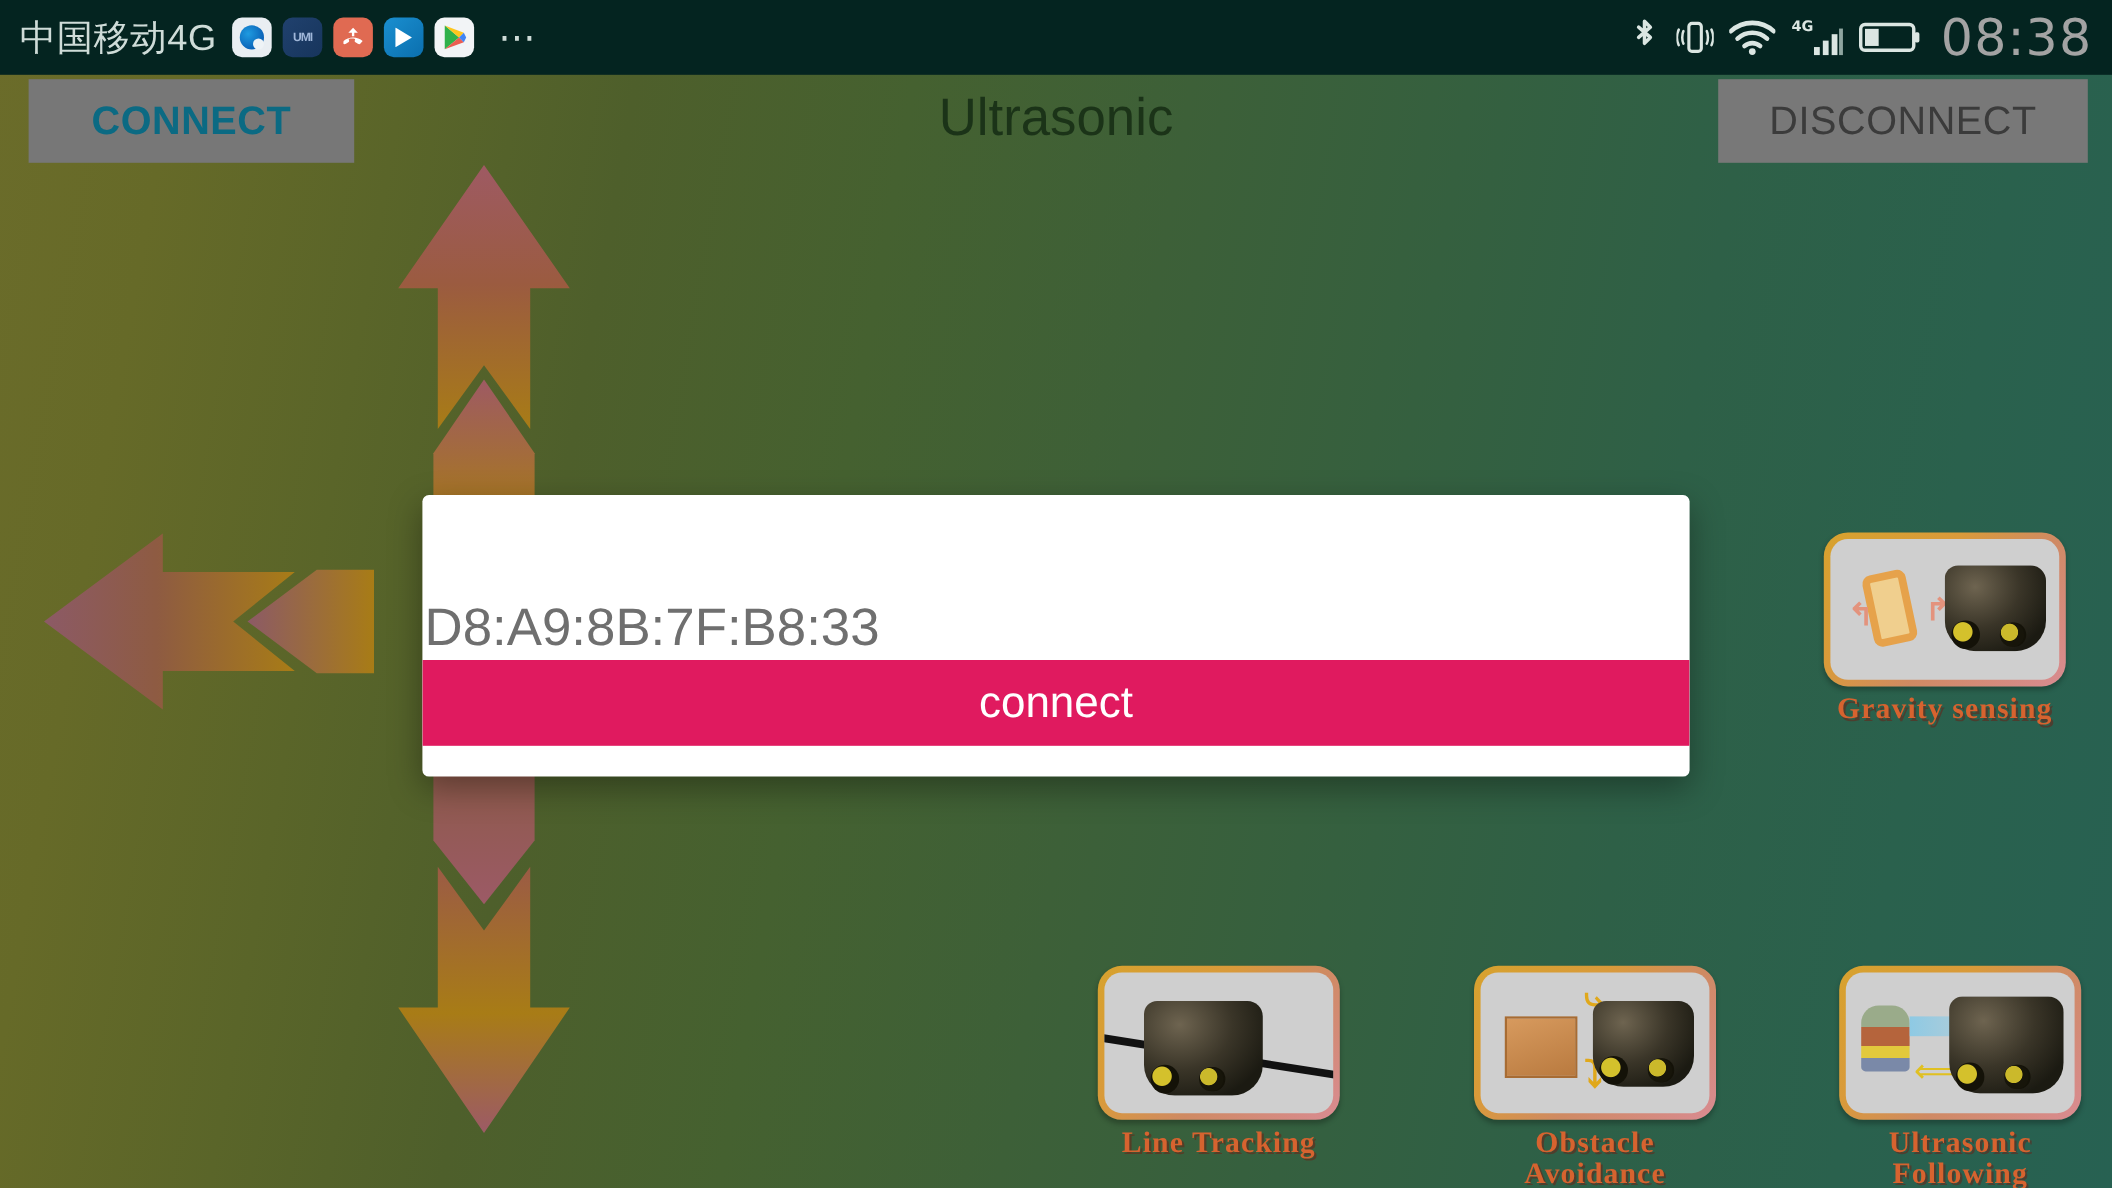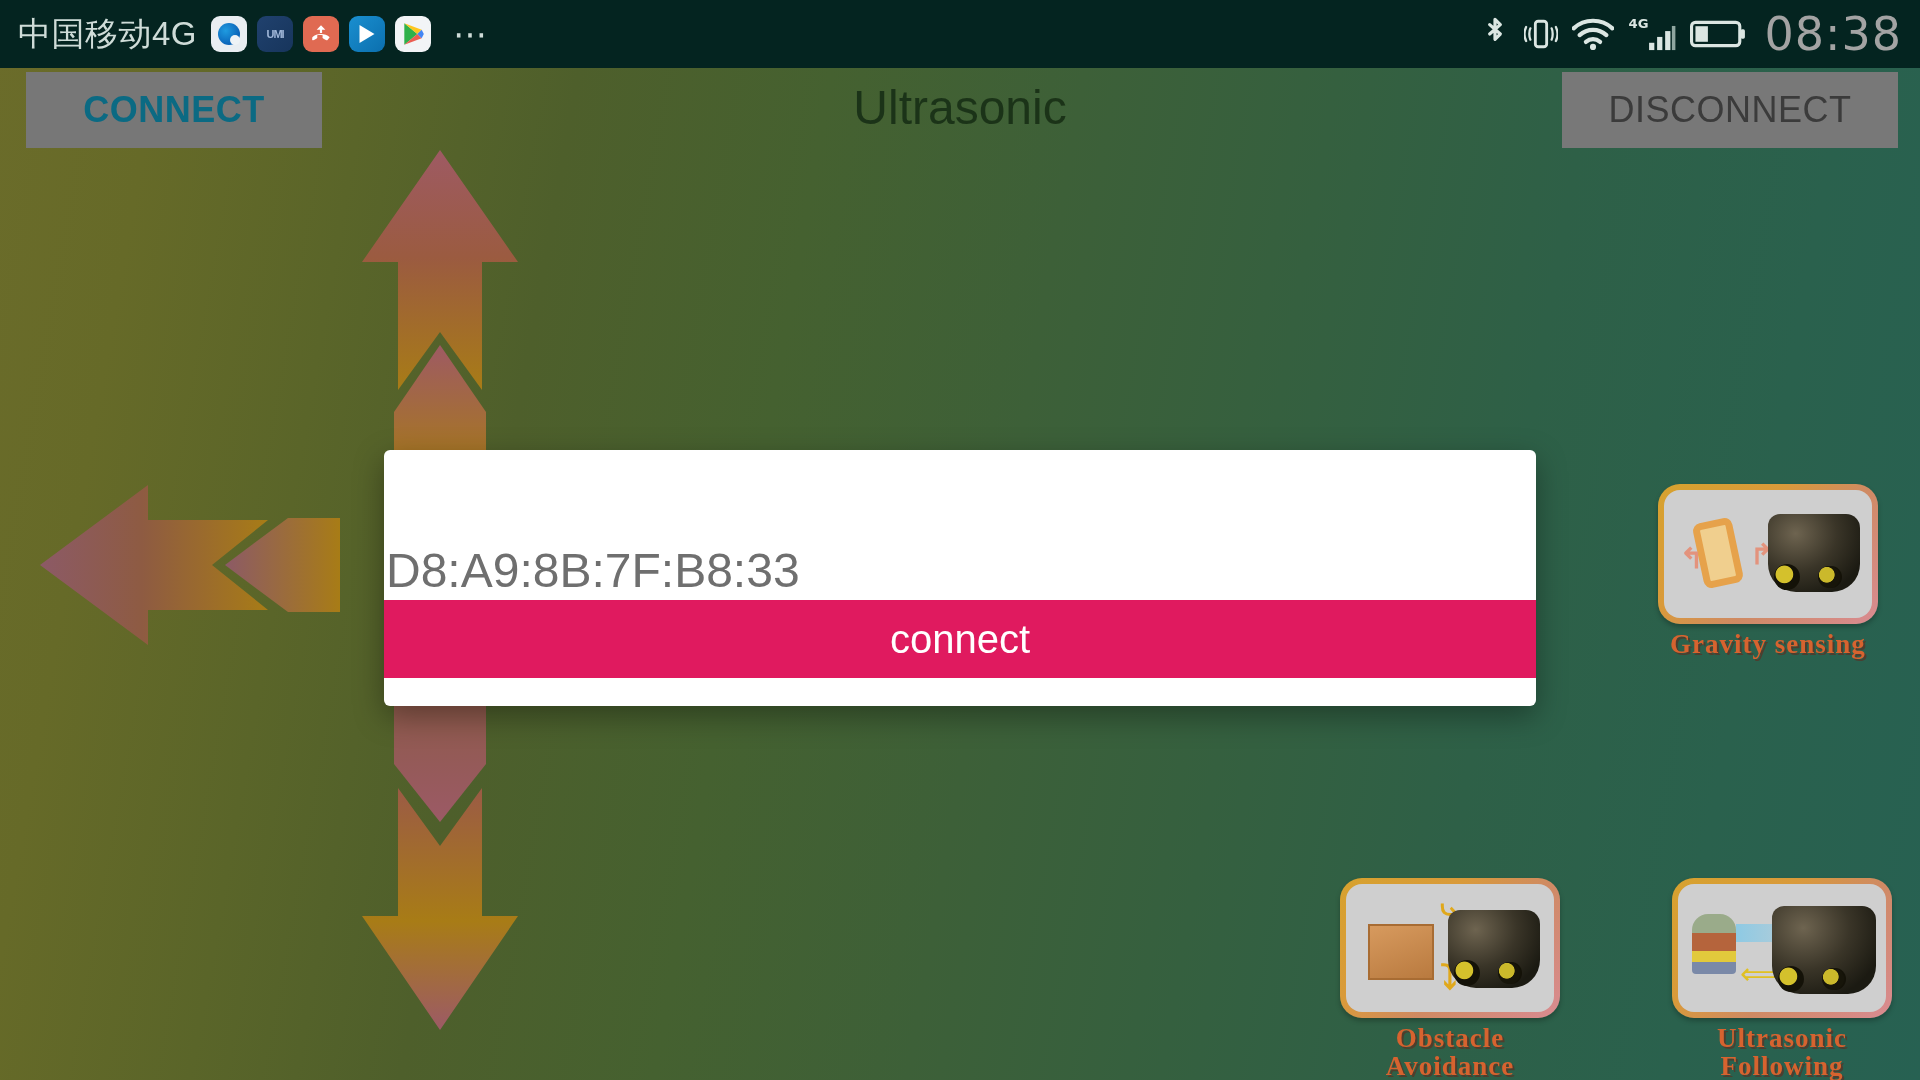--- a/index.html
+++ b/index.html
@@ -368,20 +368,29 @@
       <div class="card-inner">
         <span class="phone-ic" style="left:34px; top:30px;"></span>
         <span class="mini-arrow" style="left:16px; top:52px;">↰</span>
         <span class="mini-arrow" style="left:86px; top:48px;">↱</span>
         <span class="robot" style="right:12px; top:24px;"></span>
       </div>
     </div>
     <div class="card-label">Gravity sensing</div>
   </div>
 
+  <div class="card" id="card-line">
+    <div class="card-frame">
+      <div class="card-inner">
+        <span style="position:absolute;left:-6px;top:74px;width:234px;height:7px;background:#121212;transform:rotate(9deg);"></span>
+        <span class="robot" style="left:36px; top:26px; width:108px; height:86px;"></span>
+      </div>
+    </div>
+    <div class="card-label">Line Tracking</div>
+  </div>
 
   <div class="card" id="card-obstacle">
     <div class="card-frame">
       <div class="card-inner">
         <span class="box3d" style="left:22px; top:40px;"></span>
         <span class="curl" style="left:94px; top:6px;">⤷</span>
         <span class="curl" style="left:94px; top:74px;">⤵</span>
         <span class="robot" style="right:14px; top:26px;"></span>
       </div>
     </div>

